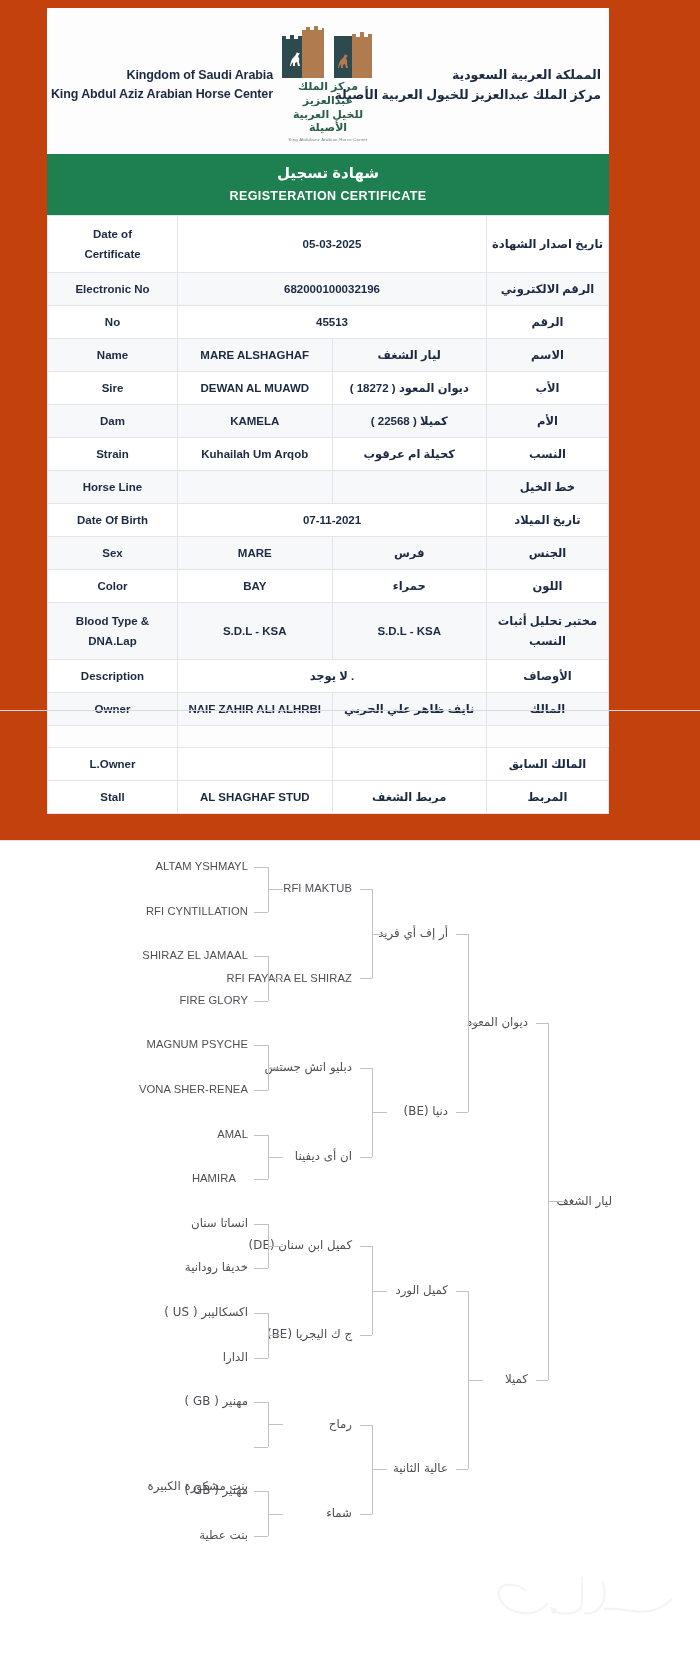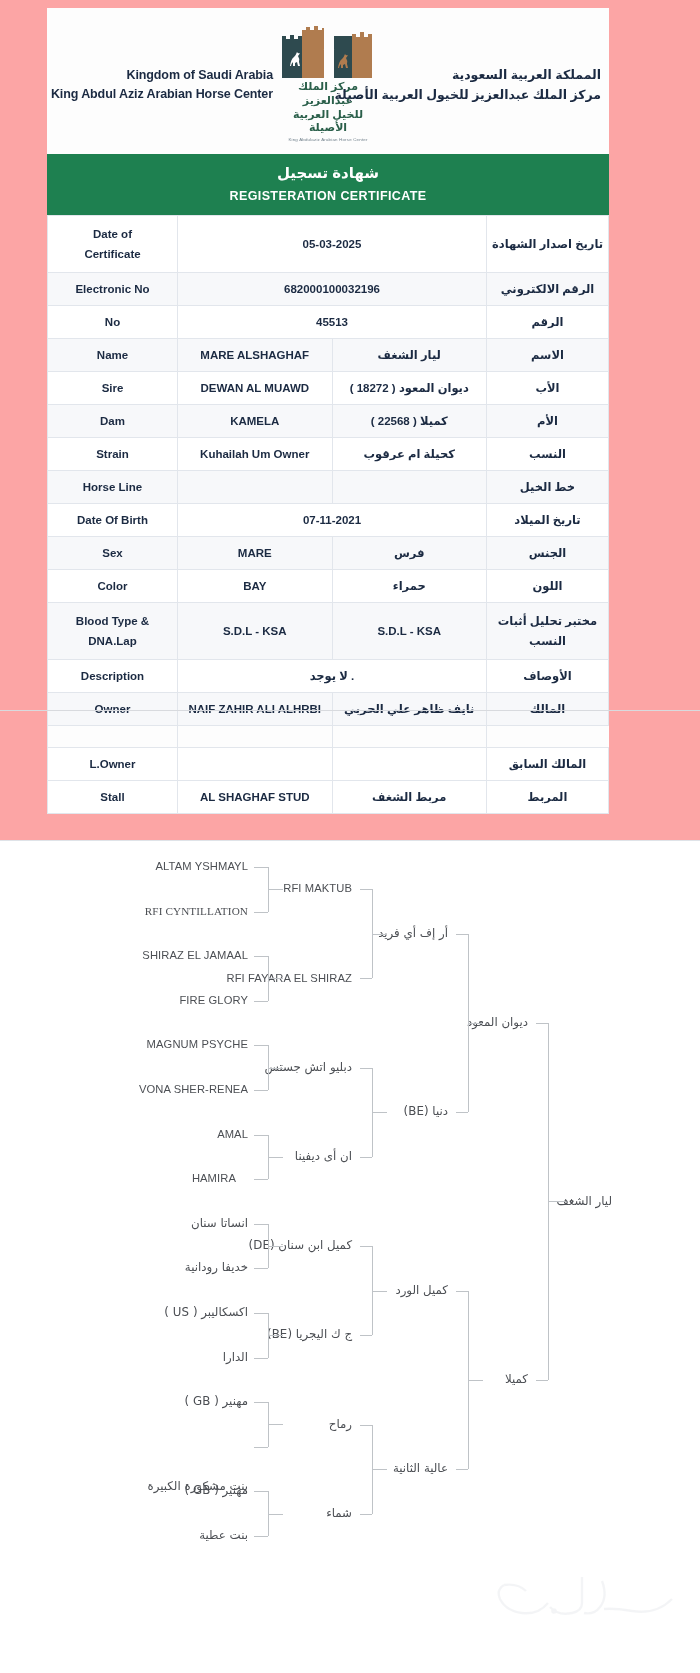--- a/index.html
+++ b/index.html
@@ -5,21 +5,21 @@
   * { box-sizing: border-box; margin: 0; padding: 0; }
   html, body {
     width: 700px;
     background: #ffffff;
     font-family: "Liberation Sans", "DejaVu Sans", sans-serif;
   }
   #page {
     position: relative;
     width: 700px;
     height: 1673px;
-    background: #fca5a5;
+    background: #c2410c;
     overflow: hidden;
   }
 
   
   .cert-wrap {
     position: absolute;
     left: 47px; top: 8px;
     width: 562px;
     background: #fdfdfd;
   }
@@ -218,21 +218,21 @@
             <td class="c-ar">الأب</td>
           </tr>
           <tr class="alt">
             <td class="c-en">Dam</td>
             <td class="c-val">KAMELA</td>
             <td class="c-val" style="direction: rtl;">كميلا ( 22568 )</td>
             <td class="c-ar">الأم</td>
           </tr>
           <tr>
             <td class="c-en">Strain</td>
-            <td class="c-val">Kuhailah Um Owner</td>
+            <td class="c-val">Kuhailah Um Arqob</td>
             <td class="c-val" style="direction: rtl;">كحيلة ام عرقوب</td>
             <td class="c-ar">النسب</td>
           </tr>
           <tr class="alt">
             <td class="c-en">Horse Line</td>
             <td class="c-val"></td>
             <td class="c-val" style="direction: rtl;"></td>
             <td class="c-ar">خط الخيل</td>
           </tr>
           <tr>
@@ -297,21 +297,21 @@
       <g fill="none" stroke="#e9ebee" stroke-width="2.4">
         <path d="M230 62 q-16 16 -40 12 q-18 -3 -28 -2"></path>
         <path d="M160 44 q6 16 -2 26 q-6 8 -16 6"></path>
         <path d="M140 40 l0 26 q0 8 -10 10 q-14 3 -22 -6"></path>
         <path d="M106 66 q-10 12 -26 10 q-16 -2 -22 -14 q-4 -9 4 -14"></path>
         <path d="M62 48 q14 -2 22 6"></path>
         <circle cx="112" cy="74" r="1.6"></circle>
       </g>
     </svg>
   <div class="node en r" style="left: 248px; top: 26px;">ALTAM YSHMAYL</div>
-      <div class="node en r" style="left: 248px; top: 70.6px; font-family: Liberation Serif, serif;">RFI CYNTILLATION</div>
+      <div class="node en r" style="left: 248px; top: 70.6px;">RFI CYNTILLATION</div>
       <div class="node en r" style="left: 248px; top: 115.2px;">SHIRAZ EL JAMAAL</div>
       <div class="node en r" style="left: 248px; top: 159.8px;">FIRE GLORY</div>
       <div class="node en r" style="left: 248px; top: 204.4px;">MAGNUM PSYCHE</div>
       <div class="node en r" style="left: 248px; top: 249px;">VONA SHER-RENEA</div>
       <div class="node en r" style="left: 248px; top: 293.6px;">AMAL</div>
       <div class="node en r" style="left: 236px; top: 338.2px;">HAMIRA</div>
       <div class="node ar r" style="left: 248px; top: 382.8px;">انساتا سنان</div>
       <div class="node ar r" style="left: 248px; top: 427.4px;">خديفا رودانية</div>
       <div class="node ar r" style="left: 248px; top: 472px;">اكسكاليبر ( US )</div>
       <div class="node ar r" style="left: 248px; top: 516.6px;">الدارا</div>

